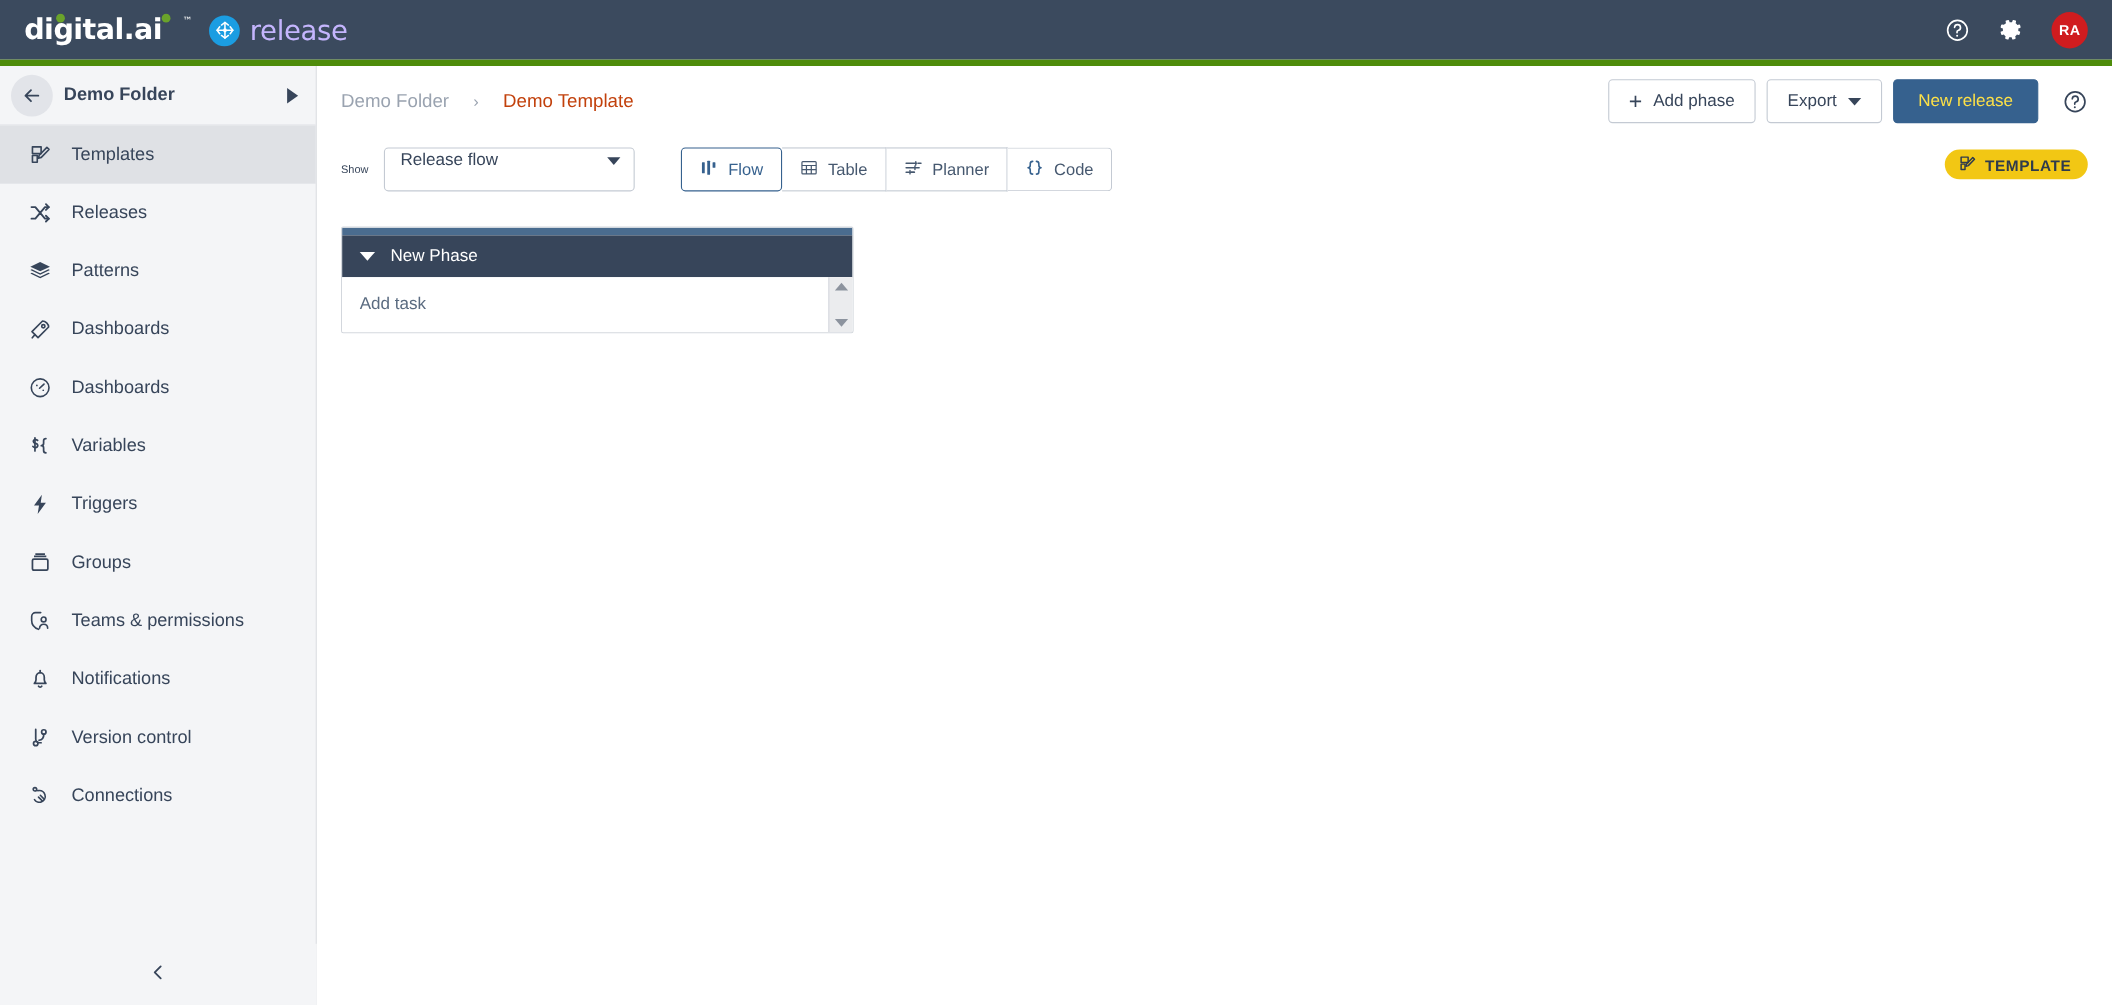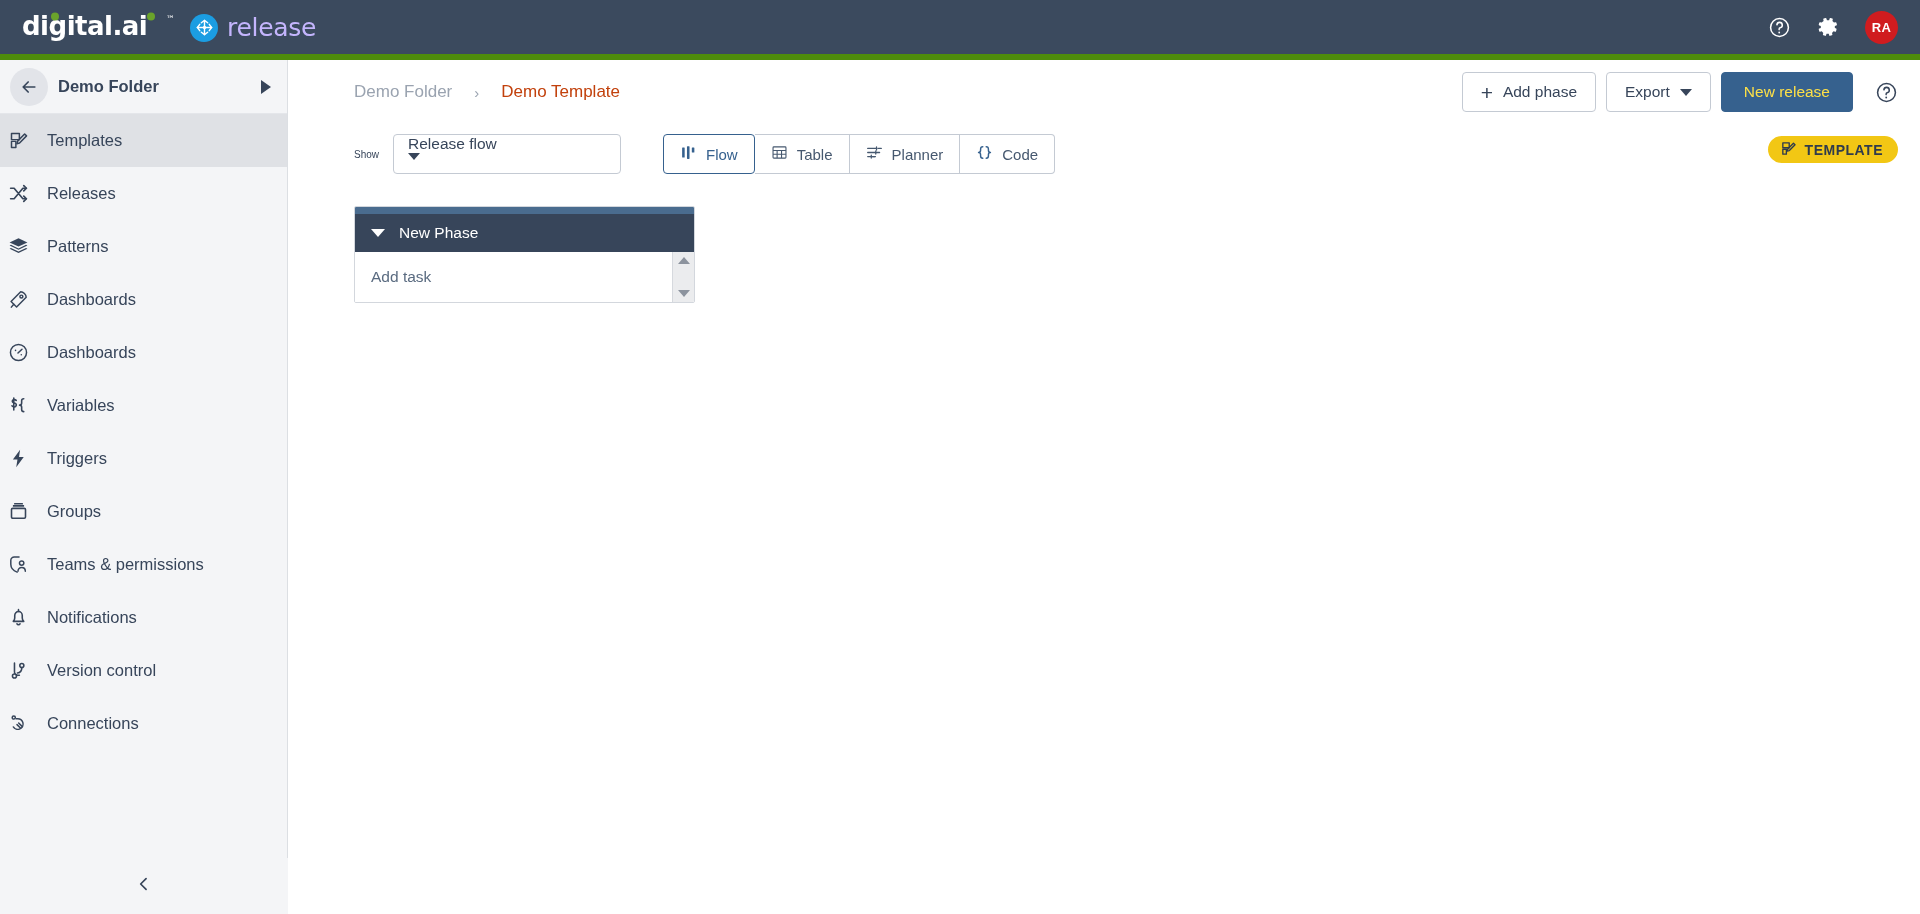--- a/index.html
+++ b/index.html
@@ -40,21 +40,21 @@
   .icon-btn { display: flex; align-items: center; justify-content: center; cursor: pointer; }
   .avatar {
     width: 33px; height: 33px; border-radius: 50%;
     background: #d01c1f; color: #fff;
     display: flex; align-items: center; justify-content: center;
     font-size: 13px; font-weight: bold; letter-spacing: 0.3px;
     cursor: pointer;
   }
 
   
-  .body-wrap { display: flex; height: 854px; gap: 44px; }
+  .body-wrap { display: flex; height: 854px; }
 
   
   .sidebar {
     width: 288px; background: #f4f5f7;
     border-right: 1px solid #dcdfe3;
     display: flex; flex-direction: column;
     position: relative;
   }
   .folder-head {
     height: 54px; display: flex; align-items: center;
@@ -65,21 +65,21 @@
     width: 38px; height: 38px; border-radius: 50%;
     background: #e2e4e9; display: flex; align-items: center; justify-content: center;
     flex: 0 0 auto;
   }
   .folder-name {
     font-size: 16.5px; font-weight: bold; color: #37455a; flex: 1;
   }
   .nav-list { padding-top: 0; }
   .nav-item {
     height: 53px; display: flex; align-items: center; gap: 17px;
-    padding-left: 6px; cursor: pointer; color: #37455a;
+    padding-left: 24px; cursor: pointer; color: #37455a;
   }
   .nav-item.active { background: #dfe1e5; }
   .nav-item .nav-label { font-size: 16.5px; color: #37455a; }
   .nav-icon { width: 24px; height: 24px; display: flex; align-items: center; justify-content: center; flex: 0 0 auto; }
   .sidebar-collapse {
     position: absolute; bottom: 0; left: 0;
     width: 288px; height: 56px;
     display: flex; align-items: center; justify-content: center;
     cursor: pointer; background: #f4f5f7;
   }
@@ -110,23 +110,22 @@
   .plus-glyph { font-size: 21px; line-height: 1; color: #37455a; font-weight: 300; }
   .help-round { margin-left: 12px; cursor: pointer; display: flex; align-items: center; }
 
   .toolbar {
     height: 60px; display: flex; align-items: center; padding: 0 22px; gap: 14px;
     position: relative;
   }
   .show-label { font-size: 10px; color: #37455a; }
   .select-box {
     width: 228px; height: 40px; border: 1px solid #c4cad3; border-radius: 4px;
-    background: #fff; display: flex; padding: 0 12px 16px 14px;
+    background: #fff; display: flex; align-items: center; padding: 0 12px 16px 14px;
     cursor: pointer;
-    flex-direction: column;
   }
   .select-value { font-size: 15.5px; color: #37455a; flex: 1; }
 
   .tabgroup { display: flex; margin-left: 28px; }
   .tab {
     height: 40px; border: 1px solid #c4cad3; border-left-width: 0;
     background: #fff; display: flex; align-items: center; gap: 9px;
     padding: 0 16px; font-size: 15px; color: #46586f; cursor: pointer;
     position: relative; white-space: nowrap;
   }
@@ -143,21 +142,21 @@
     position: absolute; right: 22px; top: 12px;
     height: 27px; background: #f2c714; border-radius: 14px;
     display: flex; align-items: center; gap: 8px; padding: 0 15px 0 12px;
     font-size: 14px; font-weight: bold; color: #2f3b4c; letter-spacing: 0.5px;
     cursor: pointer;
   }
 
   
   .canvas { flex: 1; position: relative; padding: 22px 22px 0 22px; }
   .phase-card {
-    width: 341px; border: 1px solid #d3d7dd; border-radius: 2px;
+    width: 466px; border: 1px solid #d3d7dd; border-radius: 2px;
     background: #ffffff; overflow: hidden;
   }
   .phase-topstrip { height: 7px; background: #4a6c8f; }
   .phase-header {
     height: 38px; background: #37455a; display: flex; align-items: center;
     gap: 14px; padding: 0 16px; cursor: pointer;
   }
   .phase-title { color: #ffffff; font-size: 15.5px; }
   .phase-body {
     height: 50px; display: flex; align-items: center; position: relative;

